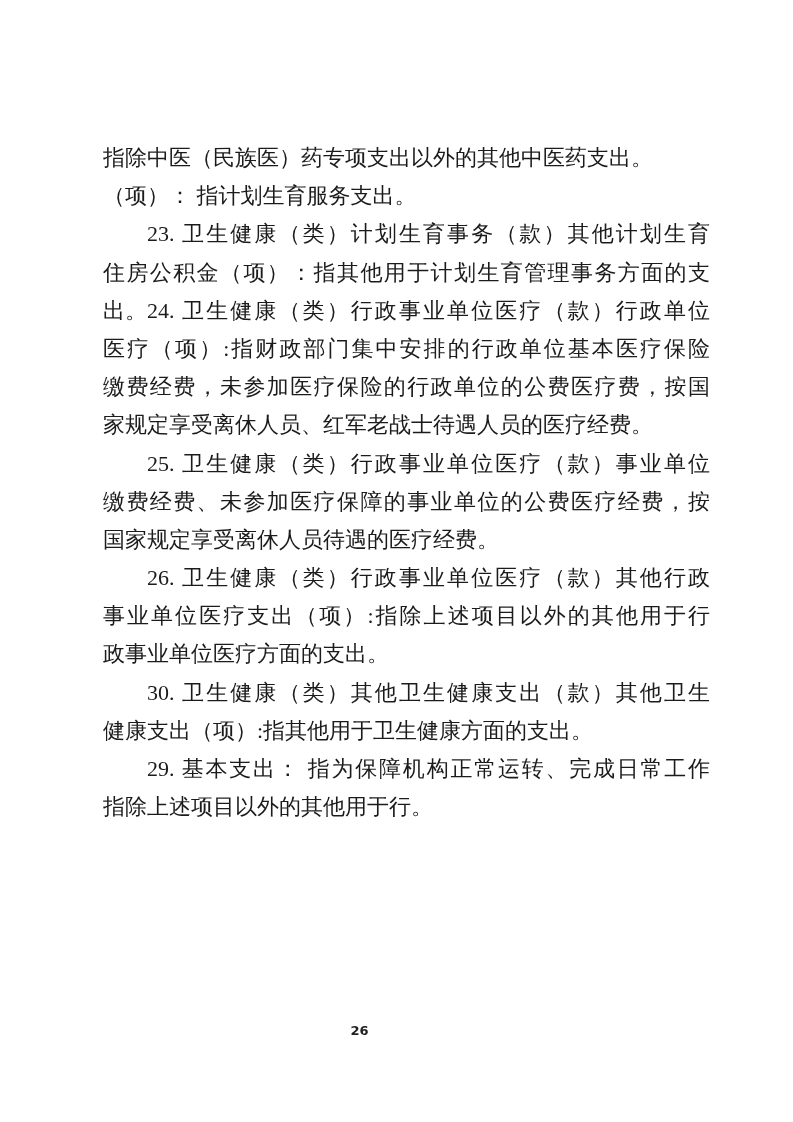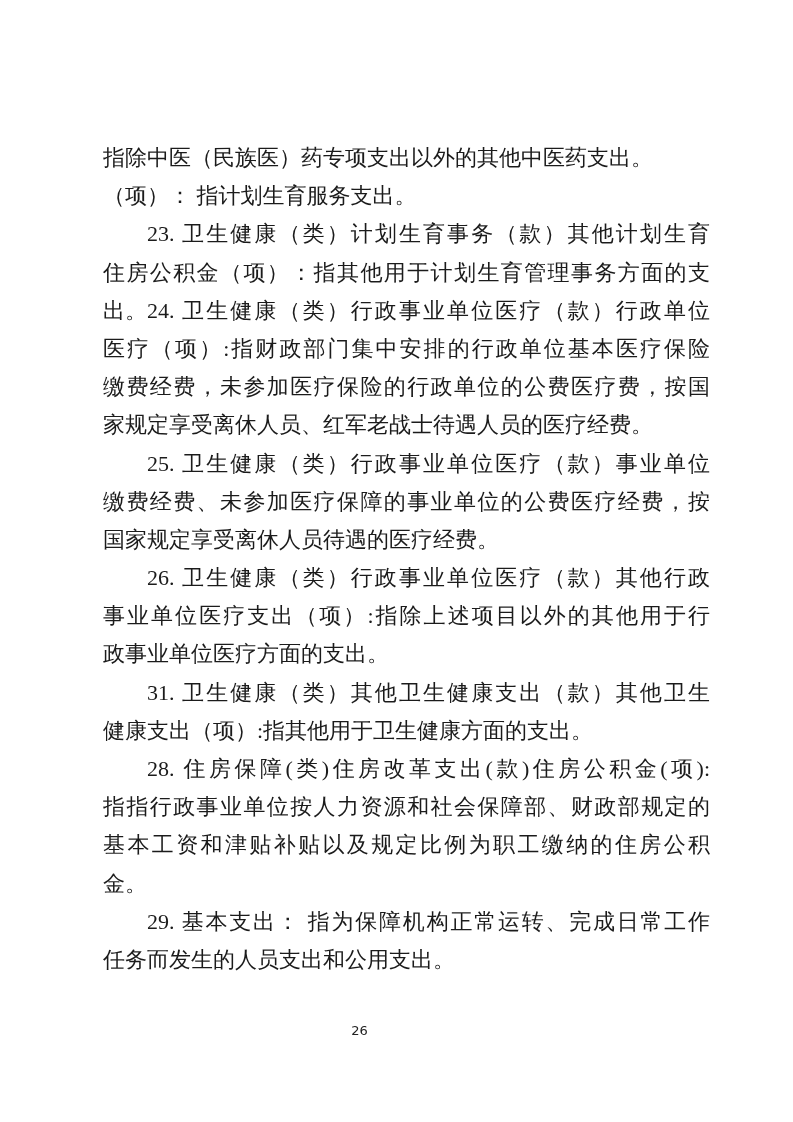--- a/index.html
+++ b/index.html
@@ -32,21 +32,21 @@
   .ln.fill { text-align-last: justify; }
   .ln.indent { padding-left: 44px; }
   .page-number {
     position: absolute;
     left: 0;
     top: 1023px;
     width: 719px;
     text-align: center;
     font-family: "DejaVu Sans", "Liberation Sans", sans-serif;
     font-size: 13px;
-    font-weight: 400;
+    font-weight: 700;
     color: #222222;
   }
 </style>
 </head>
 <body>
 
 <div class="page">
   <div class="text-block">
 
     <div class="para">
@@ -75,32 +75,26 @@
       <div class="ln">国家规定享受离休人员待遇的医疗经费。</div>
     </div>
 
     <div class="para">
       <div class="ln fill indent">26. 卫生健康（类）行政事业单位医疗（款）其他行政</div>
       <div class="ln fill">事业单位医疗支出（项）:指除上述项目以外的其他用于行</div>
       <div class="ln">政事业单位医疗方面的支出。</div>
     </div>
 
     <div class="para">
-      <div class="ln fill indent">31. 卫生健康（类）其他卫生健康支出（款）其他卫生</div>
+      <div class="ln fill indent">30. 卫生健康（类）其他卫生健康支出（款）其他卫生</div>
       <div class="ln">健康支出（项）:指其他用于卫生健康方面的支出。</div>
     </div>
 
-    <div class="para">
-      <div class="ln fill indent">28. 住房保障(类)住房改革支出(款)住房公积金(项):</div>
-      <div class="ln fill">指指行政事业单位按人力资源和社会保障部、财政部规定的</div>
-      <div class="ln fill">基本工资和津贴补贴以及规定比例为职工缴纳的住房公积</div>
-      <div class="ln">金。</div>
-    </div>
 
     <div class="para">
       <div class="ln fill indent">29. 基本支出： 指为保障机构正常运转、完成日常工作</div>
-      <div class="ln">任务而发生的人员支出和公用支出。</div>
+      <div class="ln">指除上述项目以外的其他用于行。</div>
     </div>
 
   </div>
 
   <div class="page-number">26</div>
 </div>
 
 </body></html>

